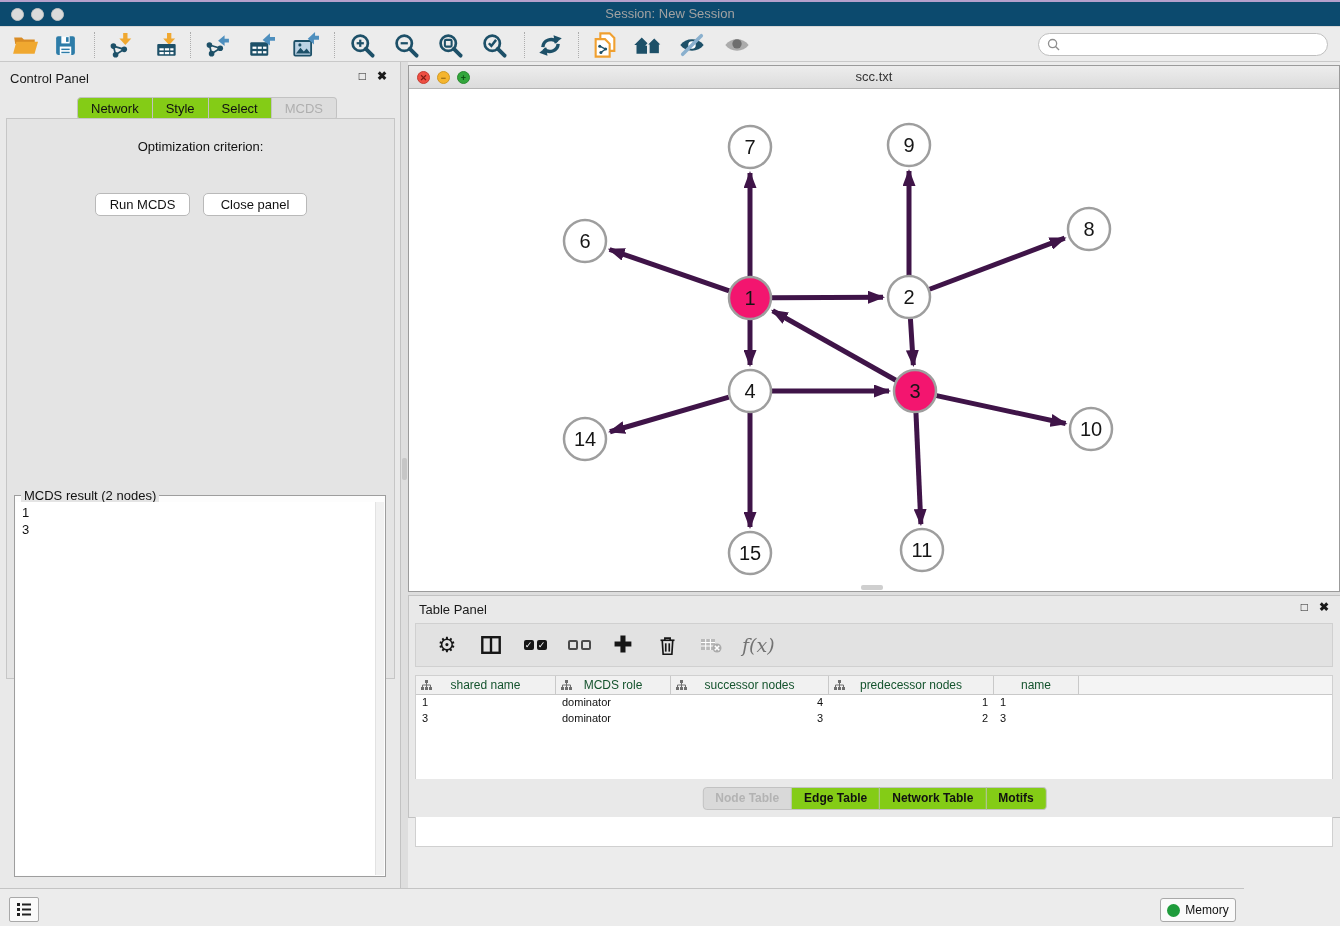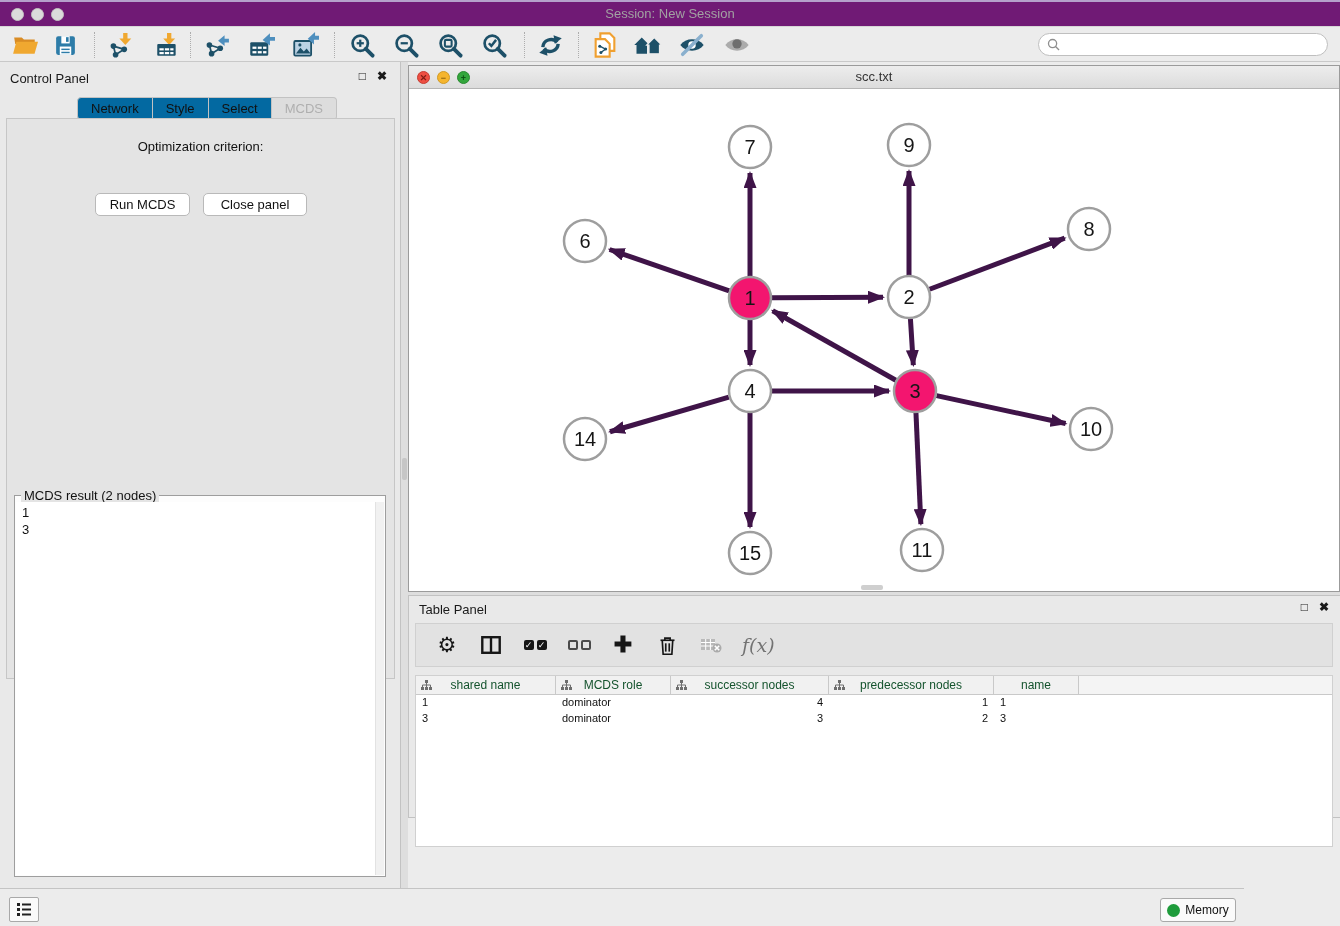--- a/index.html
+++ b/index.html
@@ -2,36 +2,36 @@
 <html><head>
 <meta charset="utf-8">
 <style>
   * { margin:0; padding:0; box-sizing:border-box; }
   html,body { width:1340px; height:926px; }
   body { font-family:"Liberation Sans", sans-serif; background:#ECECEC; position:relative; overflow:hidden; }
   .abs { position:absolute; }
 
   
   .desktop-strip { left:0; top:0; width:1340px; height:2px; background:#B5A0CB; z-index:9; }
-  .titlebar { left:0; top:0; width:1340px; height:27px; background:#701a75; border-bottom:1px solid #D6D6D6; }
+  .titlebar { left:0; top:0; width:1340px; height:27px; background:#0c4a6e; border-bottom:1px solid #D6D6D6; }
   .titlebar-title { width:100%; text-align:center; line-height:27px; font-size:13px; color:#A2A2A2; }
   .tl { width:13px; height:13px; border-radius:50%; top:8px; }
   .tl-gray { background:#DBDBDB; border:1px solid #C3C3C3; }
   .main-toolbar { left:0; top:28px; width:1340px; height:34px; background:#ECECEC; border-bottom:1px solid #C9C9C9; }
   .tb-btn { position:absolute; top:3px; width:34px; height:28px; display:flex; align-items:center; justify-content:center; }
   .tb-sep { position:absolute; top:4px; width:0; height:26px; border-left:1px dotted #ADADAD; }
   .search-box { position:absolute; right:12px; top:5px; width:290px; height:23px; background:#FFF; border:1px solid #BFBFBF; border-radius:12px; display:flex; align-items:center; padding-left:8px; }
   .search-box input { border:none; outline:none; flex:1; font-size:12px; margin-left:5px; background:transparent; font-family:"Liberation Sans",sans-serif; }
 
   
   .control-panel { left:0; top:62px; width:401px; height:826px; background:#E9E9E9; border-right:1px solid #C2C2C2; }
   .panel-head { position:absolute; left:10px; top:9px; font-size:13px; color:#1A1A1A; }
   .win-mini { position:absolute; top:7px; font-size:12px; color:#1A1A1A; cursor:default; }
   .seg-tabs { position:absolute; display:flex; }
-  .seg-tab { border:1px solid #C2C2C2; border-left:none; background:#0369a1; color:#111; font-size:13px; padding:3px 13px; line-height:15px; }
+  .seg-tab { border:1px solid #C2C2C2; border-left:none; background:#84cc16; color:#111; font-size:13px; padding:3px 13px; line-height:15px; }
   .seg-tab:first-child { border-left:1px solid #C2C2C2; border-radius:4px 0 0 4px; }
   .seg-tab:last-child { border-radius:0 4px 4px 0; }
   .seg-tab.active { background:#DDDDDD; color:#AFAFAF; }
   .cp-box { position:absolute; left:6px; top:56px; width:389px; height:561px; background:#E4E4E4; border:1px solid #C6C6C6; }
   .opt-label { position:absolute; left:0; top:20px; width:100%; text-align:center; font-size:13px; color:#111; }
   .dropdown { position:absolute; left:38px; top:41px; width:310px; height:22px; background:#FFF; border:1px solid #B9B9B9; border-radius:5px; font-size:13px; display:flex; align-items:center; padding:0 8px; color:#111; }
   .dd-arrows { margin-left:auto; display:flex; flex-direction:column; align-items:center; gap:1px; }
   .dd-arrows i { display:block; width:0; height:0; border-left:4px solid transparent; border-right:4px solid transparent; }
   .dd-up { border-bottom:5px solid #555; }
   .dd-down { border-top:5px solid #555; }
@@ -432,20 +432,28 @@
         <div class="tbl-row">
           <div class="td" style="width: 140px; text-align: left;">3</div>
           <div class="td" style="width: 115px; text-align: left;">dominator</div>
           <div class="td" style="width: 158px; text-align: right;">3</div>
           <div class="td" style="width: 165px; text-align: right;">2</div>
           <div class="td" style="width: 85px; text-align: left;">3</div>
         </div>
       </div>
   </div>
 
+  <div class="tp-footer-strip">
+    <div class="seg-tabs table-tabs">
+        <div class="seg-tab active">Node Table</div>
+        <div class="seg-tab">Edge Table</div>
+        <div class="seg-tab">Network Table</div>
+        <div class="seg-tab">Motifs</div>
+      </div>
+  </div>
 </div>
 
 <div class="abs status-bar">
   <div class="list-btn">
     <svg width="16" height="15" viewBox="0 0 16 15">
         <rect x="1" y="1" width="3" height="3" fill="#222"></rect>
         <rect x="6" y="1.5" width="9" height="2" fill="#222"></rect>
         <rect x="1" y="6" width="3" height="3" fill="#222"></rect>
         <rect x="6" y="6.5" width="9" height="2" fill="#222"></rect>
         <rect x="1" y="11" width="3" height="3" fill="#222"></rect>

